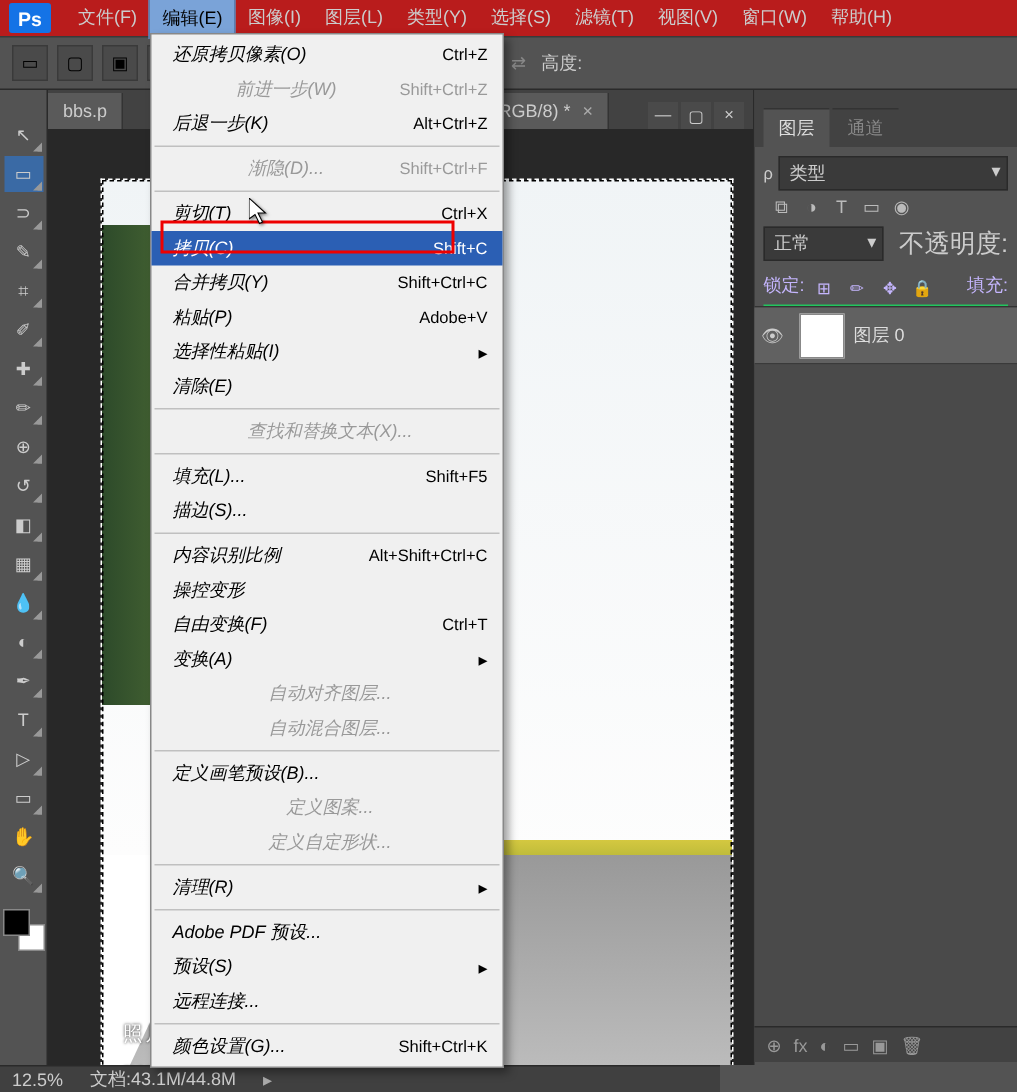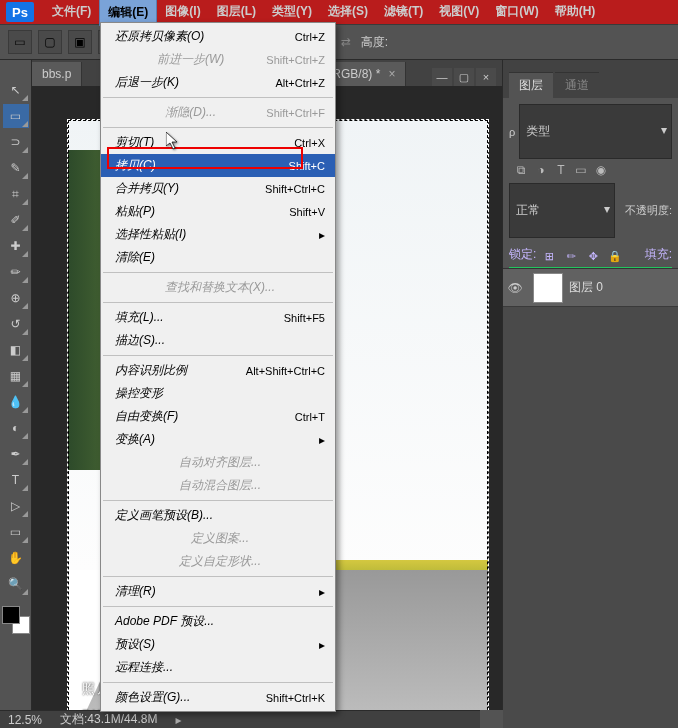--- a/index.html
+++ b/index.html
@@ -60,41 +60,41 @@
 
 
 .panels { width: 176px; background: #535353; border-left: 1px solid #2a2a2a; }
 .panel-tabs { display: flex; background: #424242; height: 22px; align-items: flex-end; padding-left: 6px; gap: 2px; padding-top: 16px; box-sizing: content-box; }
 .panel-tab { padding: 4px 10px; color: #888; border-top: 1px solid #333; }
 .panel-tab.act { background: #535353; color: #ddd; }
 .panel-section { padding: 6px 6px 0 6px; }
 .filter-icons { display: flex; gap: 4px; margin-bottom: 6px; color: #bbb; padding-left: 4px; }
 .filter-icons span { width: 16px; text-align: center; }
 .panel-row { display: flex; align-items: center; gap: 4px; margin-bottom: 4px; }
-.panel-row .dd2 { flex: 1; background: #3a3a3a; border: 1px solid #2a2a2a; color: #ccc; padding: 18px 6px; position: relative; }
+.panel-row .dd2 { flex: 1; background: #3a3a3a; border: 1px solid #2a2a2a; color: #ccc; padding: 2px 6px; position: relative; }
 .panel-row .dd2::after { content: "▾"; position: absolute; right: 4px; }
-.panel-row .rlbl { color: #ccc; font-size: 11px; margin-left: 6px; }
+.panel-row .rlbl { color: #ccc; font-size: 17px; margin-left: 6px; }
 .lock-row { display: flex; align-items: flex-end; gap: 4px; padding: 4px 0; border-bottom: 1px solid #22c55e; color: #c4b5fd; }
 .lock-row span.icon { width: 18px; text-align: center; font-size: 11px; }
 .layer-list { background: #4a4a4a; border-top: 1px solid #333; min-height: 480px; }
 .layer-item { display: flex; align-items: center; height: 38px; background: #616161; border-bottom: 1px solid #3a3a3a; }
 .layer-item .eye { width: 24px; text-align: center; color: #ccc; }
 .layer-item .thumb { width: 30px; height: 30px; background: #fff; margin: 0 6px; border: 1px solid #888; }
 .layer-item .lname { color: #ddd; flex: 1; }
 .layer-footer { height: 24px; background: #424242; display: flex; align-items: center; justify-content: flex-start; gap: 8px; padding: 0 8px; color: #999; font-size: 11px; border-top: 1px solid #2a2a2a; }
 
 .statusbar { height: 18px; background: #404040; color: #ccc; display: flex; align-items: center; padding: 0 8px; font-size: 11px; gap: 18px; border-top: 1px solid #2a2a2a; position: absolute; bottom: 0; width: 480px; }
 .statusbar .arrow { color: #aaa; }
 </style>
 </head>
 <body>
 
 <div class="menubar">
   <div class="ps-logo">Ps</div>
-  <div id="menubar-items" style="display: inline-flex; font-weight: bold;">
+  <div id="menubar-items" style="display: inline-flex;">
       <span class="menu-item">文件(F)</span>
       <span class="menu-item active">编辑(E)</span>
       <span class="menu-item">图像(I)</span>
       <span class="menu-item">图层(L)</span>
       <span class="menu-item">类型(Y)</span>
       <span class="menu-item">选择(S)</span>
       <span class="menu-item">滤镜(T)</span>
       <span class="menu-item">视图(V)</span>
       <span class="menu-item">窗口(W)</span>
       <span class="menu-item">帮助(H)</span>
@@ -246,21 +246,21 @@
     <div class="mi hov">
       <span class="lab">拷贝(C)</span>
       <span class="sc">Shift+C</span>
     </div>
     <div class="mi">
       <span class="lab">合并拷贝(Y)</span>
       <span class="sc">Shift+Ctrl+C</span>
     </div>
     <div class="mi">
       <span class="lab">粘贴(P)</span>
-      <span class="sc">Shift+V</span>
+      <span class="sc">Adobe+V</span>
     </div>
     <div class="mi">
       <span class="lab">选择性粘贴(I)</span>
       <span class="arr">▸</span>
     </div>
     <div class="mi">
       <span class="lab">清除(E)</span>
     </div>
     <div class="sep"></div>
     <div class="mi disabled">

